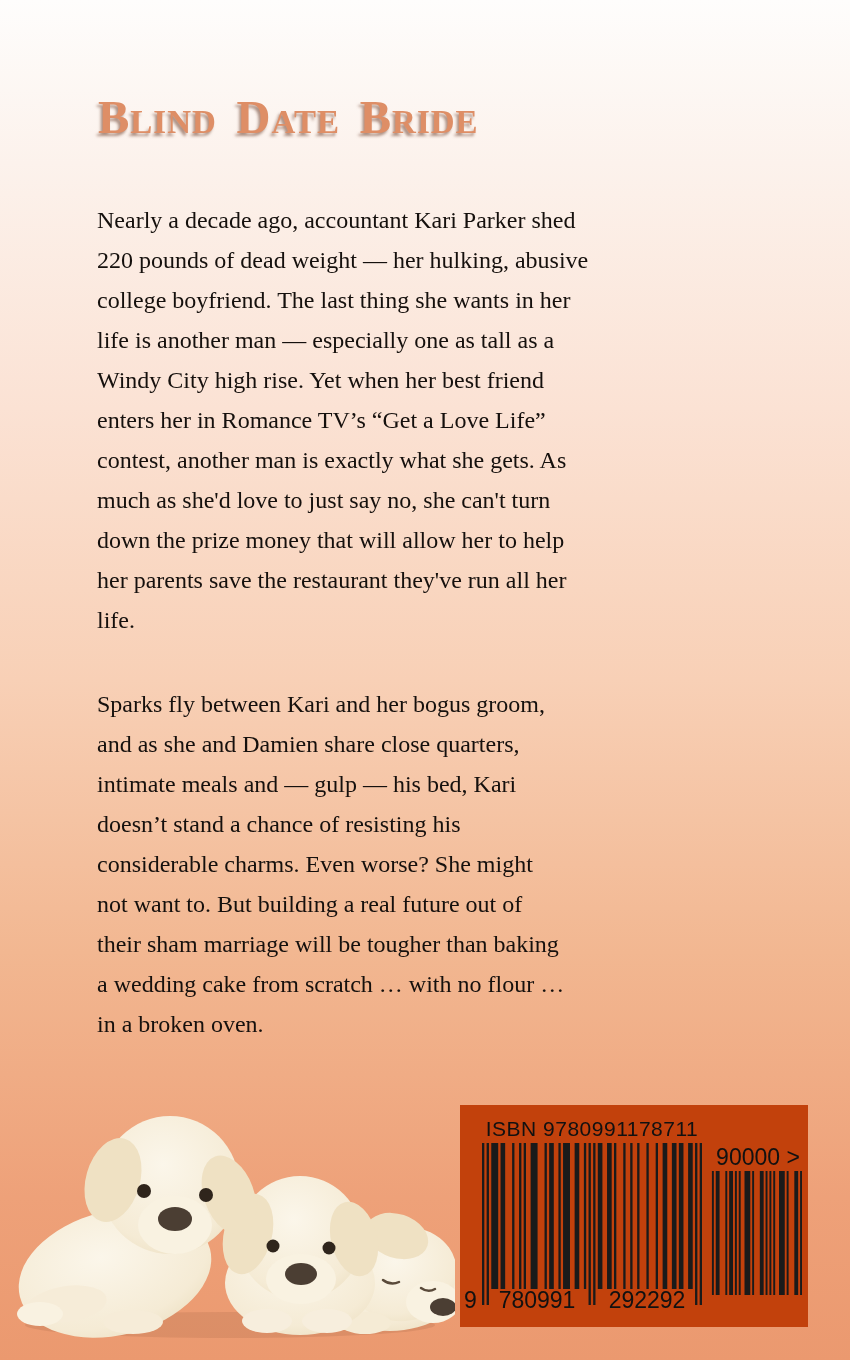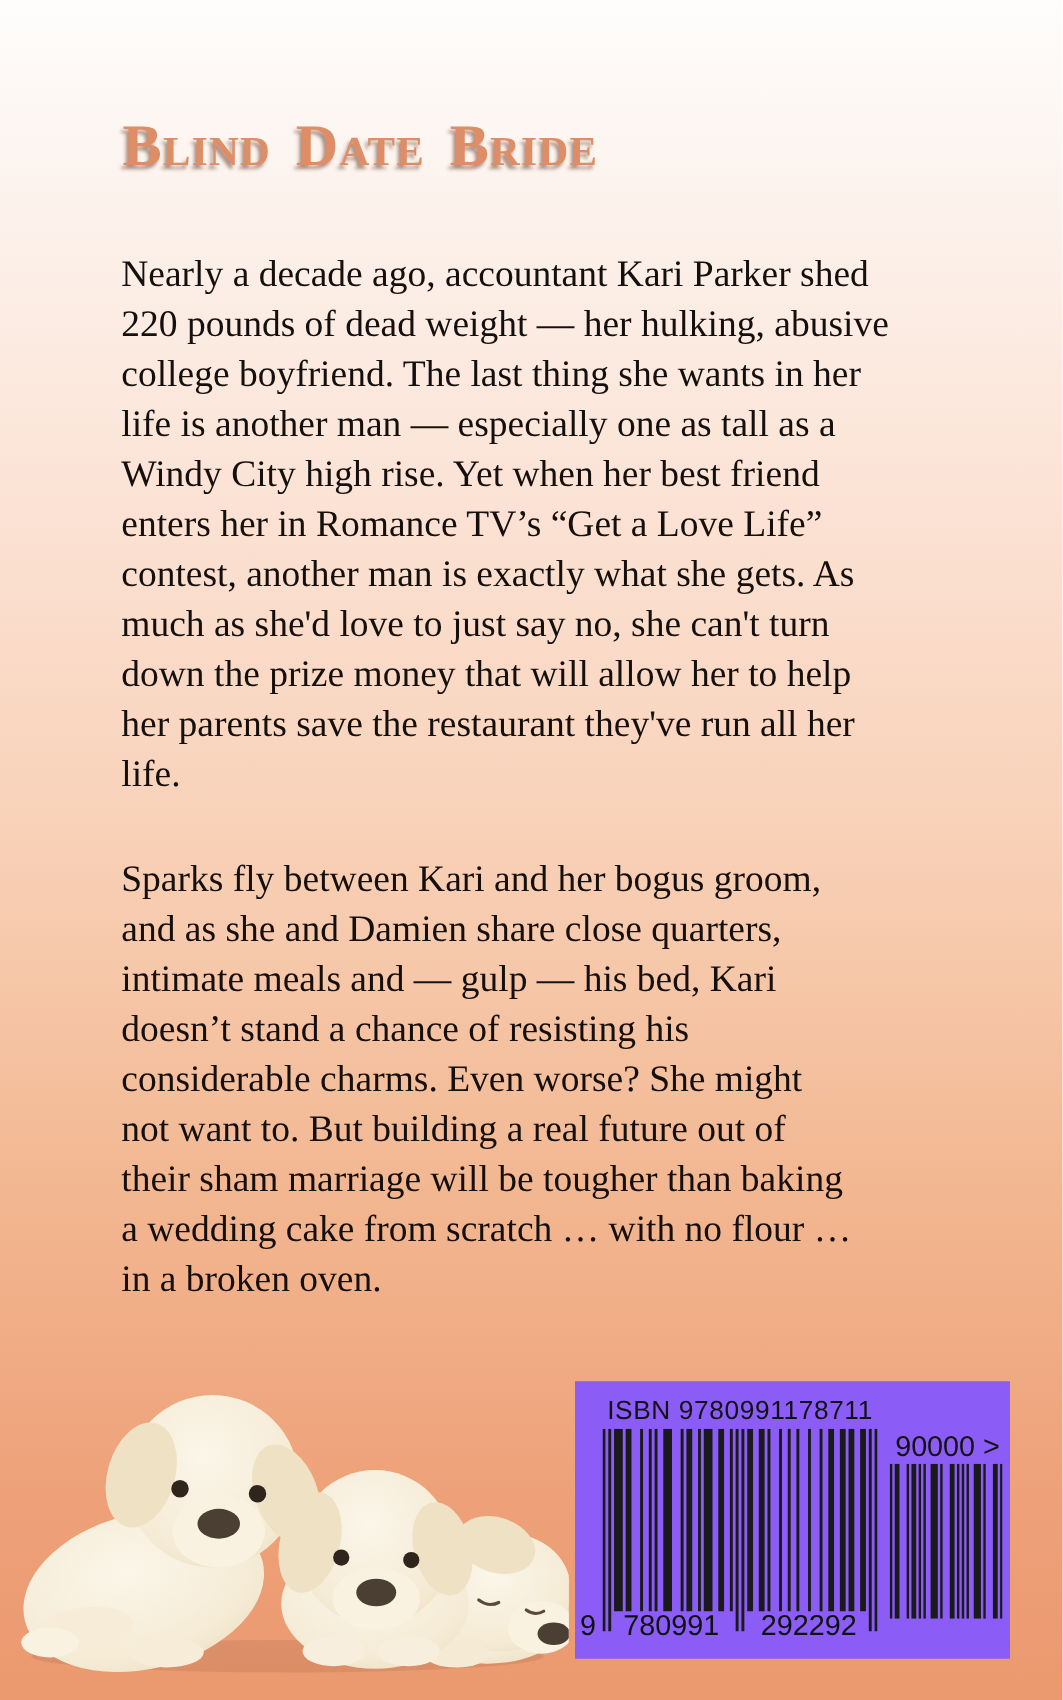--- a/index.html
+++ b/index.html
@@ -17,29 +17,29 @@
     font-size:47px;line-height:1.1;letter-spacing:1px;word-spacing:7px;
     color:#DE8E66;
     text-shadow:-2px 3px 3px rgba(105,58,38,0.55);
   }
   .synopsis{
     position:absolute;left:97px;top:200px;width:745px;
     color:#15100d;
   }
   .synopsis p{
     margin:0 0 44px 0;
-    font-size:30px;line-height:40px;
+    font-size:24px;line-height:40px;
     white-space:pre-line;
   }
   .puppies{
     position:absolute;left:5px;top:1078px;width:450px;height:262px;
   }
   .barcode-box{
     position:absolute;left:460px;top:1105px;width:348px;height:222px;
-    background:#8b5cf6;
+    background:#c2410c;
     font-family:"Liberation Sans", sans-serif;color:#111;
   }
   .isbn-label{
     position:absolute;top:12px;left:14px;width:236px;
     text-align:center;font-size:21px;letter-spacing:0.5px;
   }
   .main-barcode{position:absolute;left:22px;top:38px;width:220px;height:180px;}
   .main-barcode svg{position:absolute;left:0;top:0;}
   .ean-digit{position:absolute;top:144px;font-size:23px;line-height:26px;}
   .d9{left:-18px;}

